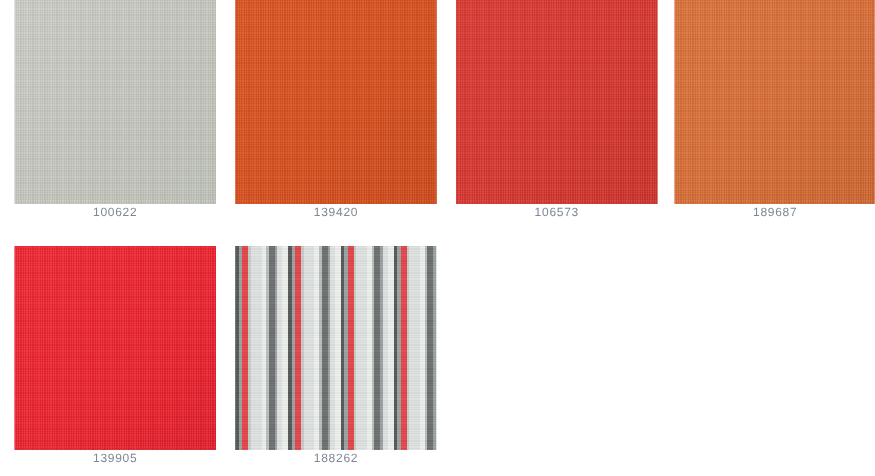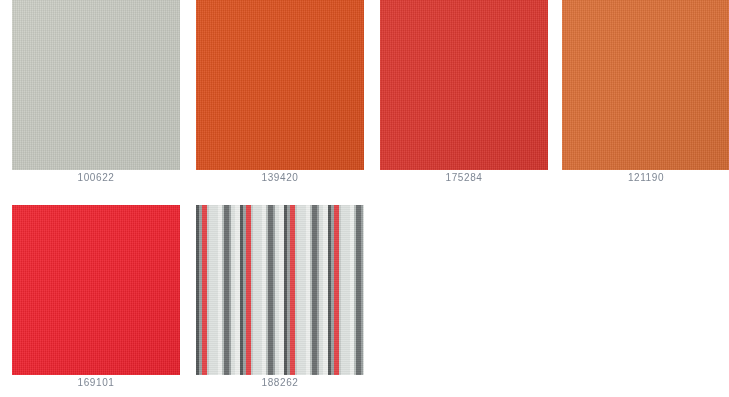--- a/index.html
+++ b/index.html
@@ -83,31 +83,31 @@
     <div class="swatch-label">100622</div>
   </div>
 
   <div class="swatch-cell" style="left:196px; top:0px;">
     <div class="swatch-tile" style="background:linear-gradient(135deg,#dd5522 0%,#d9501f 50%,#cf4a1b 100%);"></div>
     <div class="swatch-label">139420</div>
   </div>
 
   <div class="swatch-cell" style="left:380px; top:0px;">
     <div class="swatch-tile" style="background:linear-gradient(135deg,#dd3b33 0%,#d93730 50%,#ce322b 100%);"></div>
-    <div class="swatch-label">175284</div>
+    <div class="swatch-label">106573</div>
   </div>
 
   <div class="swatch-cell" style="left:562px; top:0px;">
     <div class="swatch-tile" style="background:linear-gradient(135deg,#dd733b 0%,#d96e37 50%,#cd6630 100%);"></div>
-    <div class="swatch-label">121190</div>
+    <div class="swatch-label">189687</div>
   </div>
 
   <div class="swatch-cell" style="left:12px; top:205px;">
     <div class="swatch-tile" style="background:linear-gradient(135deg,#f02833 0%,#ed2430 50%,#e41f2b 100%);"></div>
-    <div class="swatch-label">169101</div>
+    <div class="swatch-label">139905</div>
   </div>
 
   <div class="swatch-cell" style="left:196px; top:205px;">
     <div class="swatch-tile striped" style="background:
            repeating-linear-gradient(90deg,
              #55595a 0px,   #55595a 3px,
              #9aa0a0 3px,   #9aa0a0 6px,
              #e2464a 6px,   #e2464a 11px,
              #c6cbc9 11px,  #c6cbc9 13px,
              #dde1df 13px,  #dde1df 22px,

